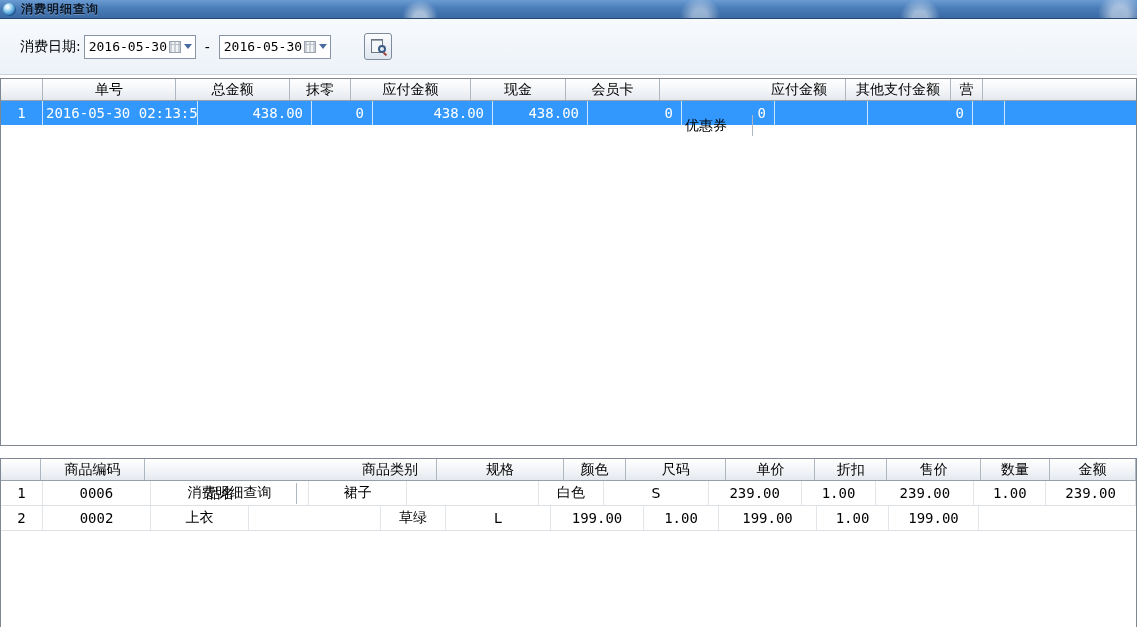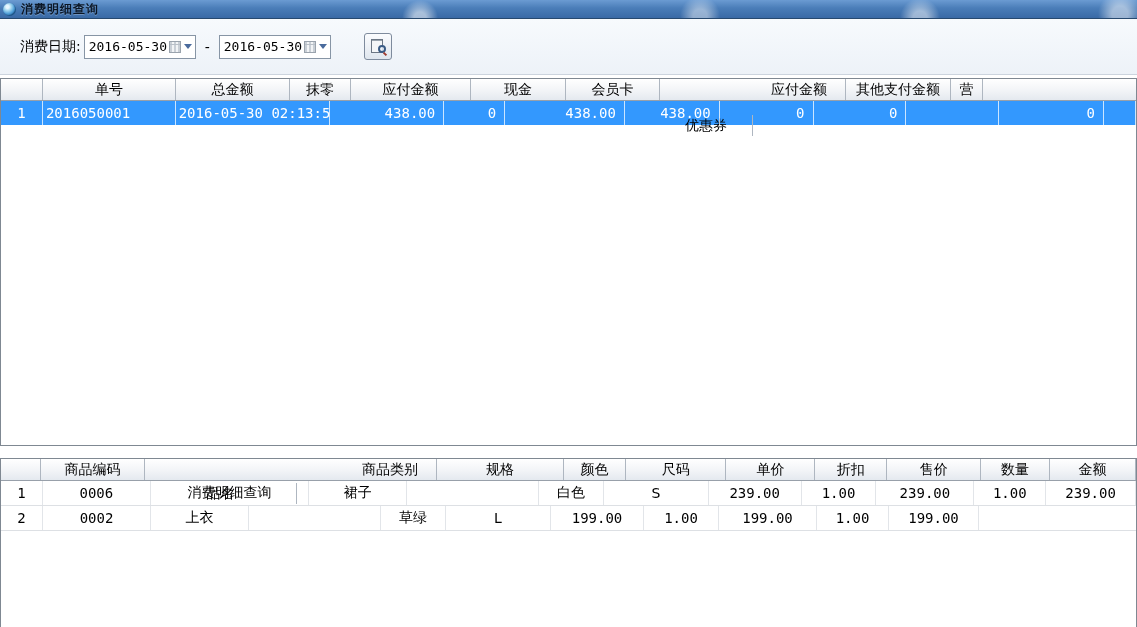--- a/index.html
+++ b/index.html
@@ -135,21 +135,20 @@
       <div class="hcell" style="width: 120px;">应付金额</div>
       <div class="hcell" style="width: 95px;">现金</div>
       <div class="hcell" style="width: 94px;">会员卡</div>
       <div class="hcell" style="width: 93px; margin-top: 36px;">优惠券</div>
       <div class="hcell" style="width: 93px;">应付金额</div>
       <div class="hcell" style="width: 105px;">其他支付金额</div>
       <div class="hcell" style="width: 32px;">营</div>
     </div>
     <div class="g-row selected">
       <div class="cell al-c num" style="width: 42px;">1</div>
-      <div class="cell al-l num" style="width: 133px;">2016050001</div>
       <div class="cell al-l num" style="width: 155px;">2016-05-30 02:13:50</div>
       <div class="cell al-r num" style="width: 114px;">438.00</div>
       <div class="cell al-r num" style="width: 61px;">0</div>
       <div class="cell al-r num" style="width: 120px;">438.00</div>
       <div class="cell al-r num" style="width: 95px;">438.00</div>
       <div class="cell al-r num" style="width: 94px;">0</div>
       <div class="cell al-r num" style="width: 93px;">0</div>
       <div class="cell al-r" style="width: 93px;"></div>
       <div class="cell al-r num" style="width: 105px;">0</div>
       <div class="cell al-r" style="width: 32px;"></div>

